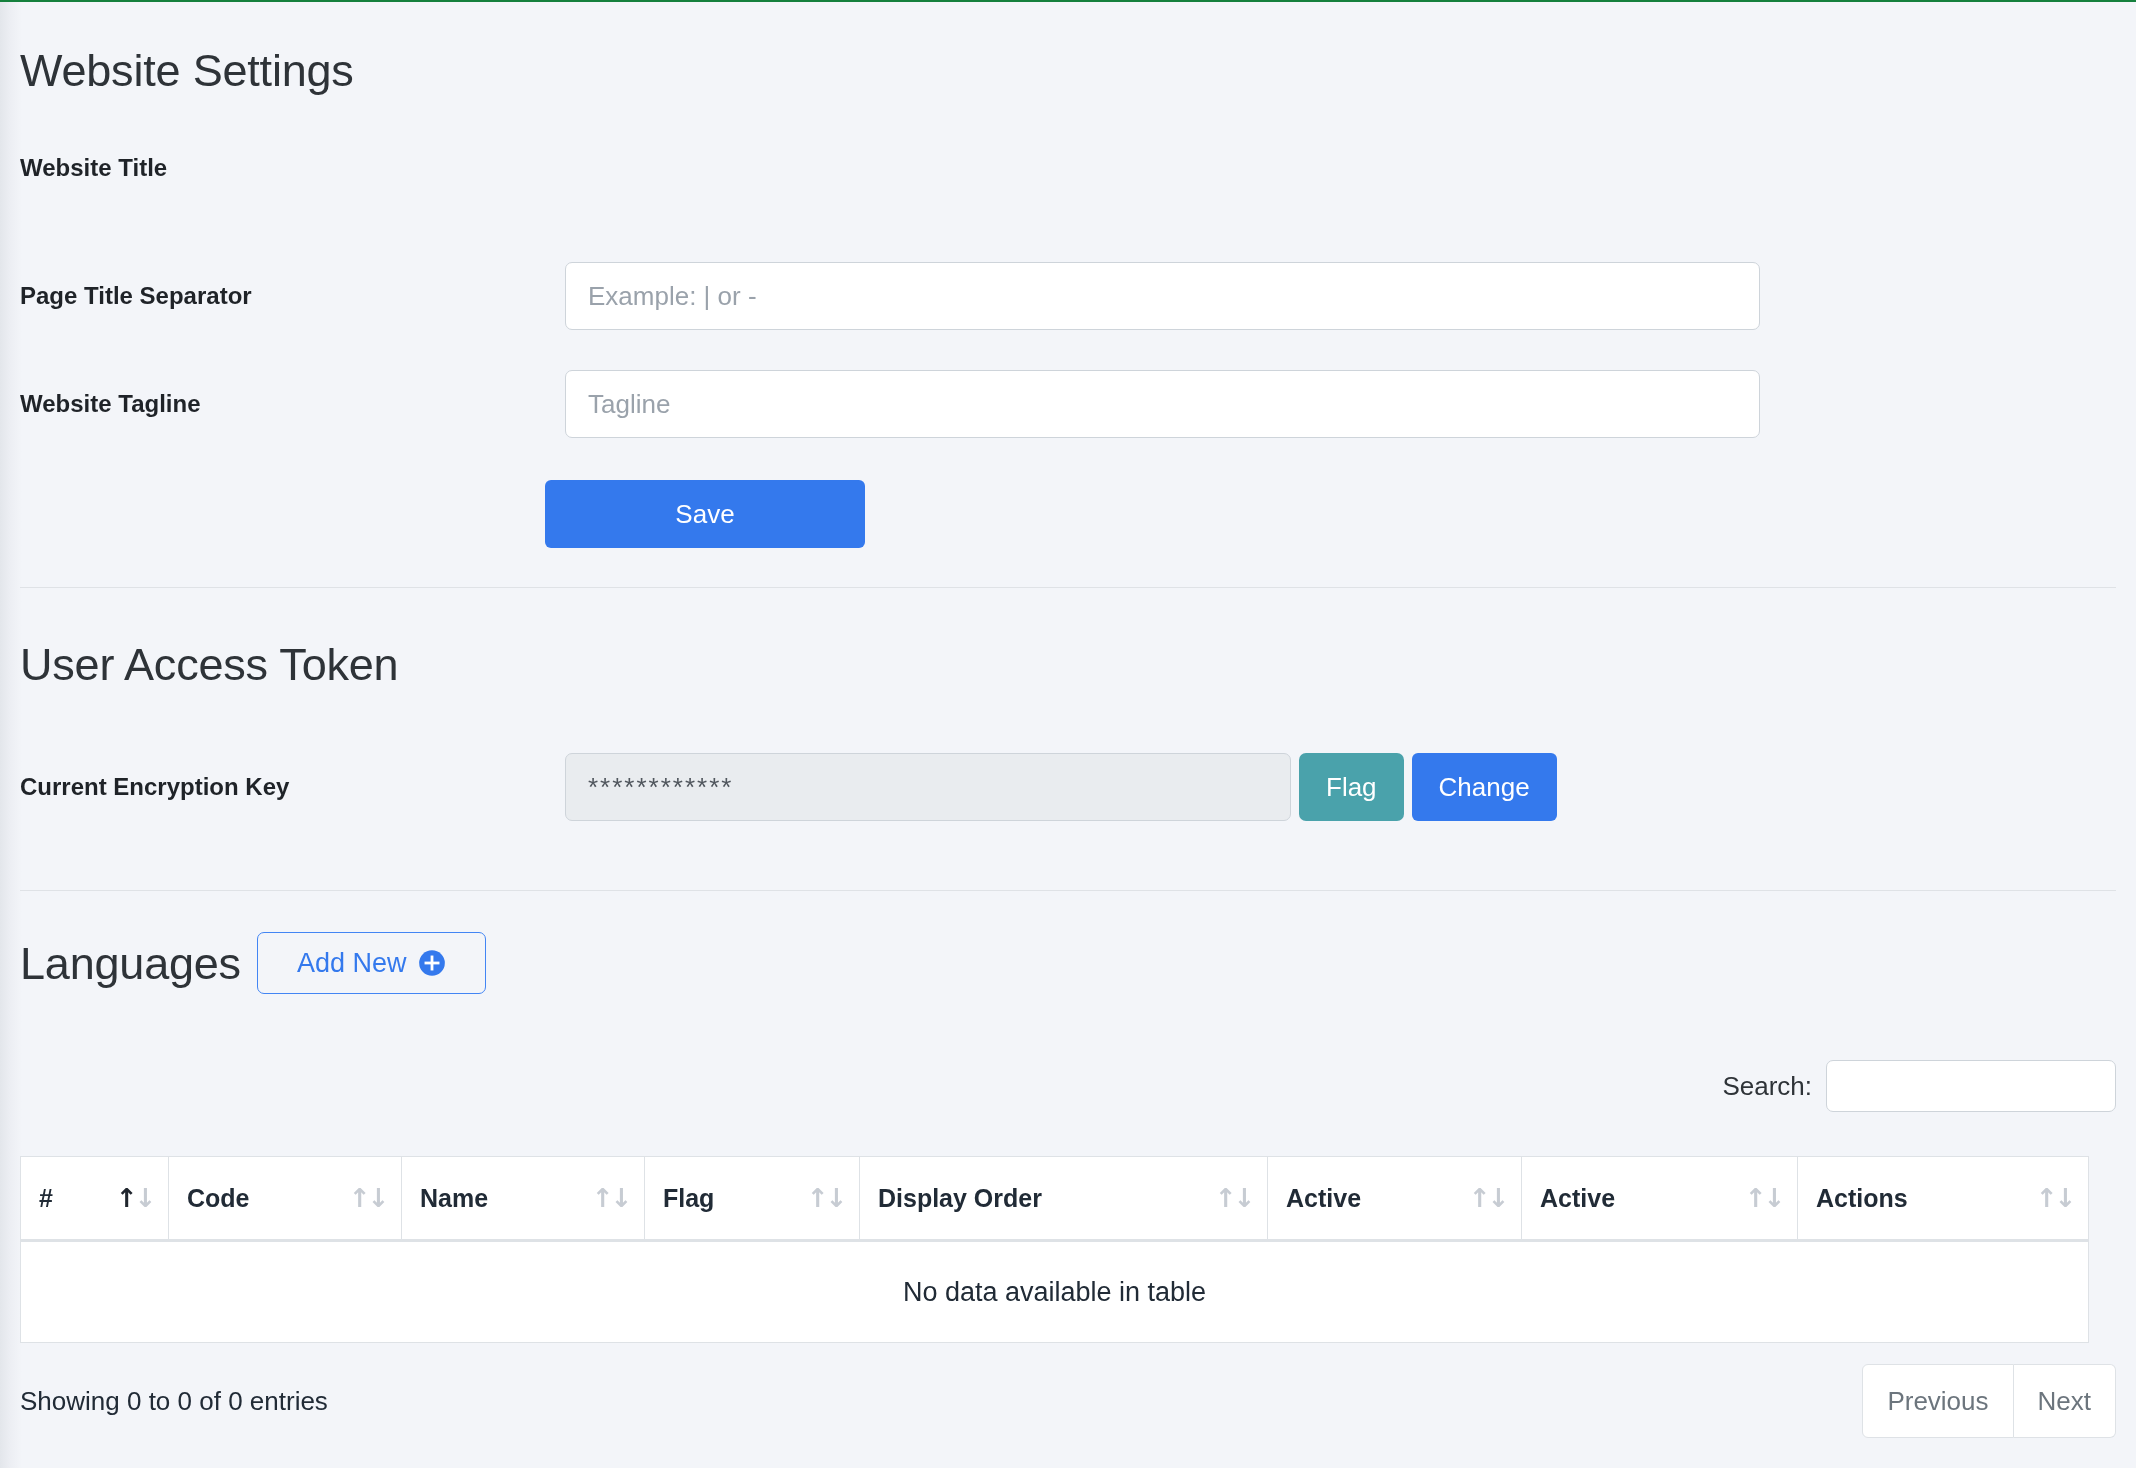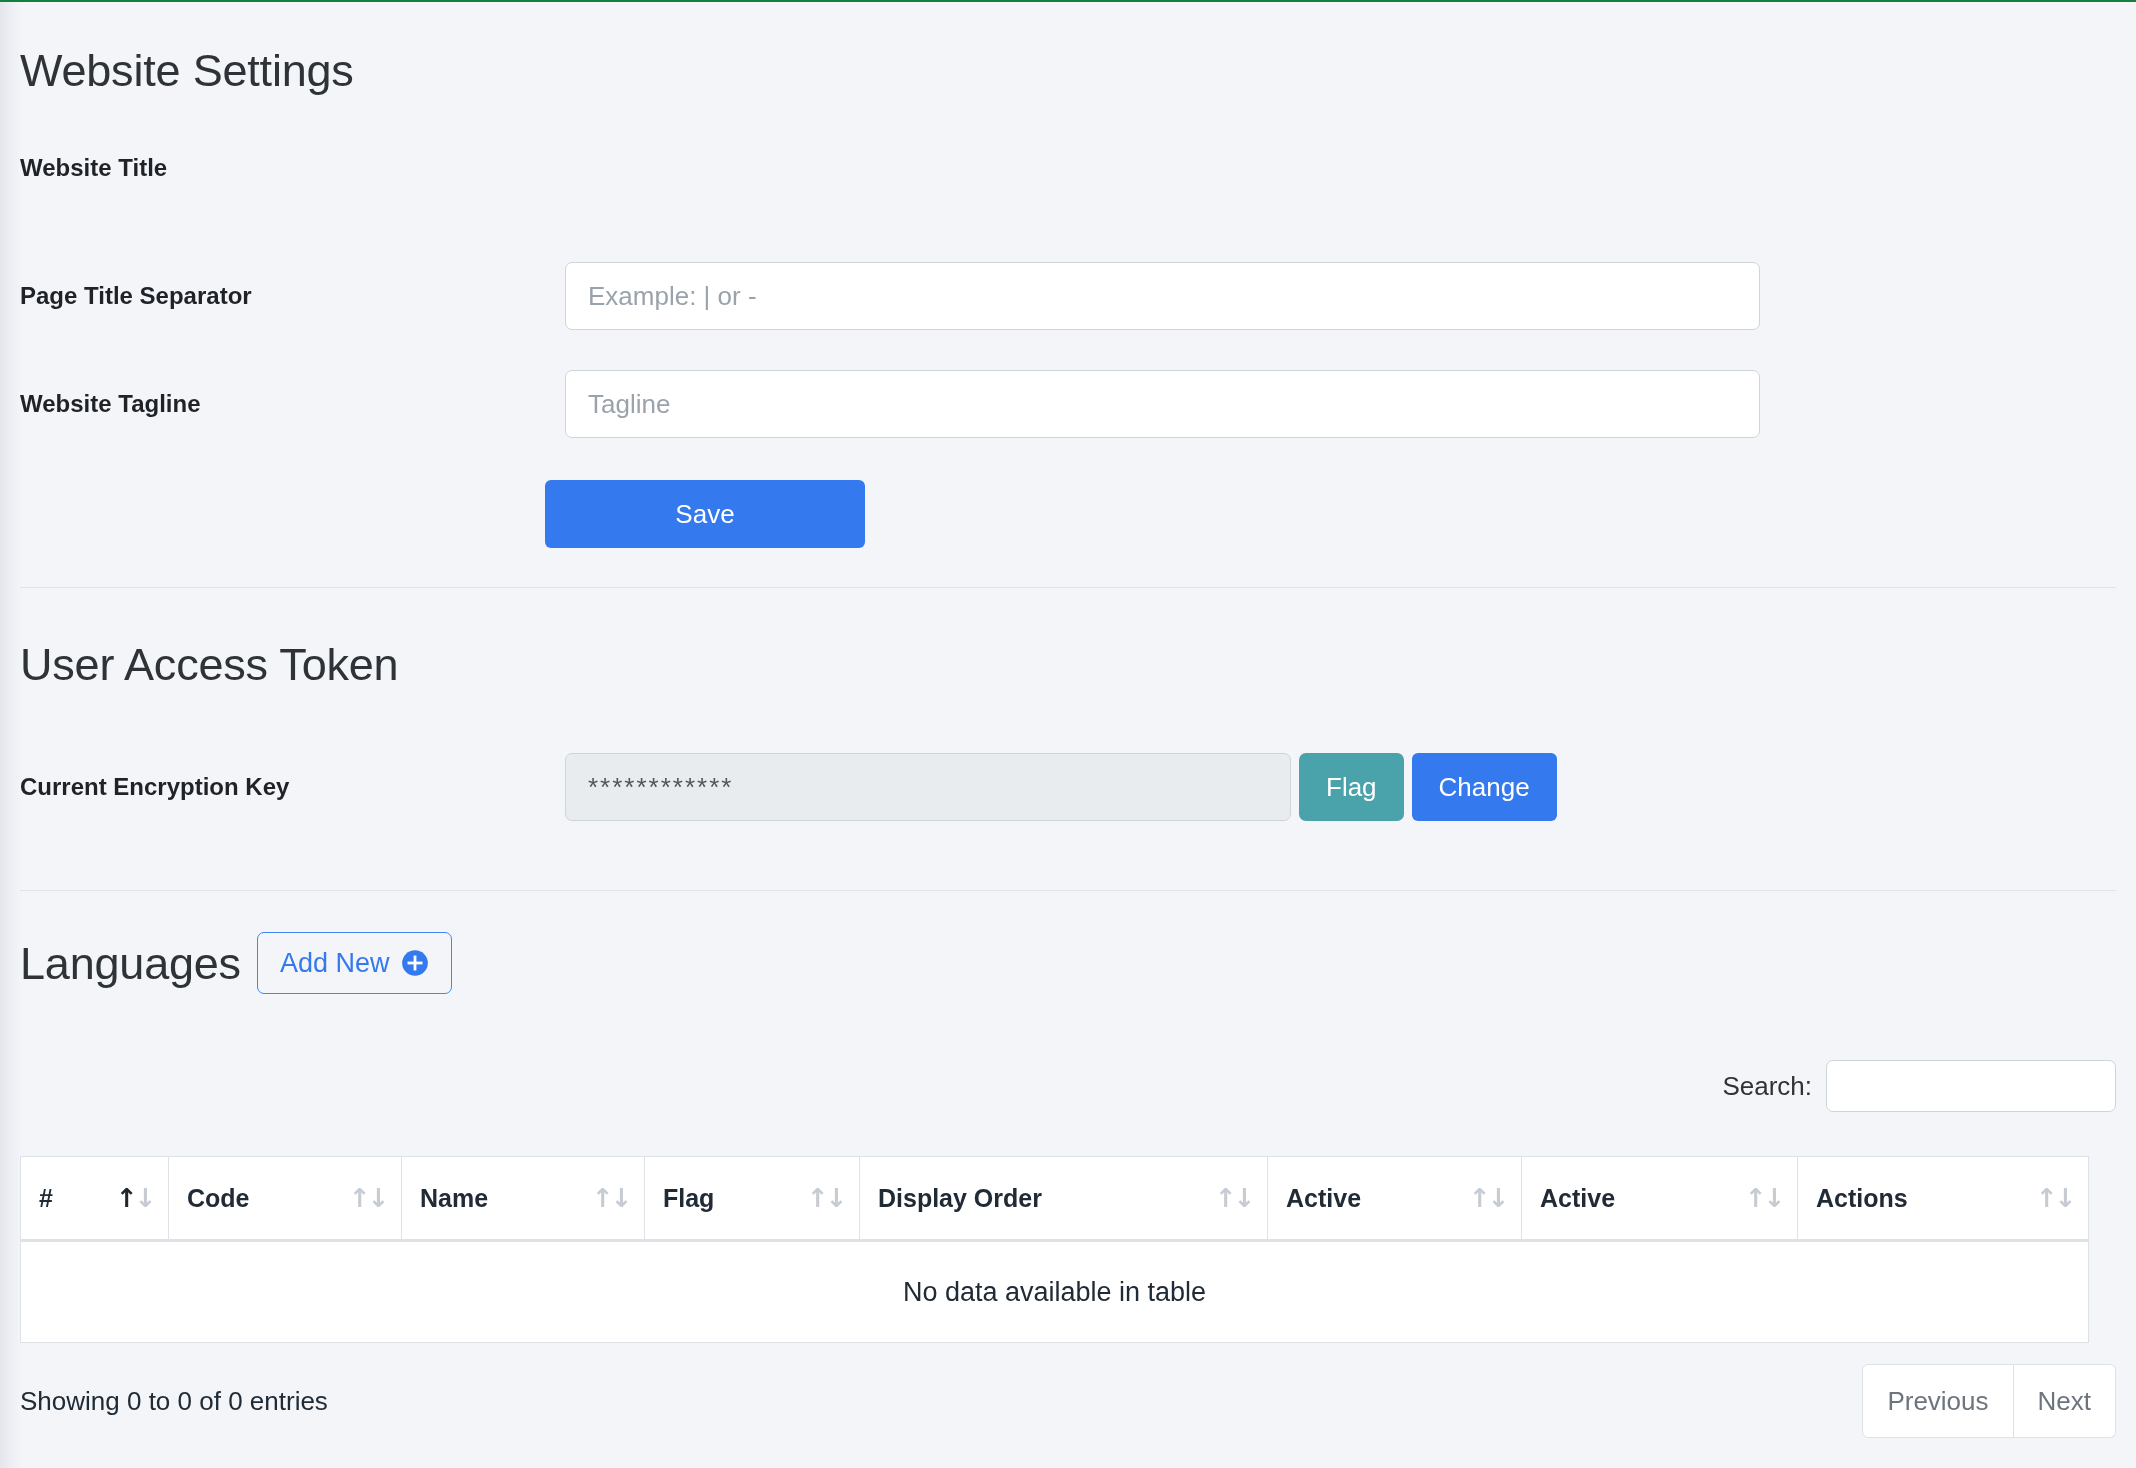--- a/index.html
+++ b/index.html
@@ -126,21 +126,21 @@
     display: flex;
     align-items: center;
     gap: 16px;
   }
   .btn-outline {
     background: transparent;
     border: 1px solid #4285f4;
     color: #3479ed;
     font-size: 27px;
     height: 62px;
-    padding: 0 22px;
+    padding: 0 39px;
     border-radius: 7px;
     display: inline-flex;
     align-items: center;
     gap: 12px;
   }
   .circle-plus {
     display: inline-block;
     width: 28px; height: 28px;
     position: relative;
   }

